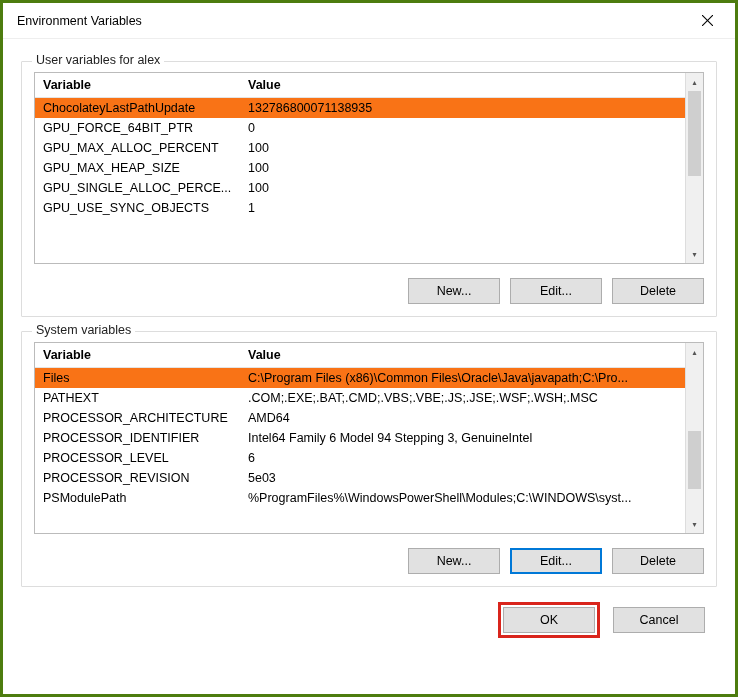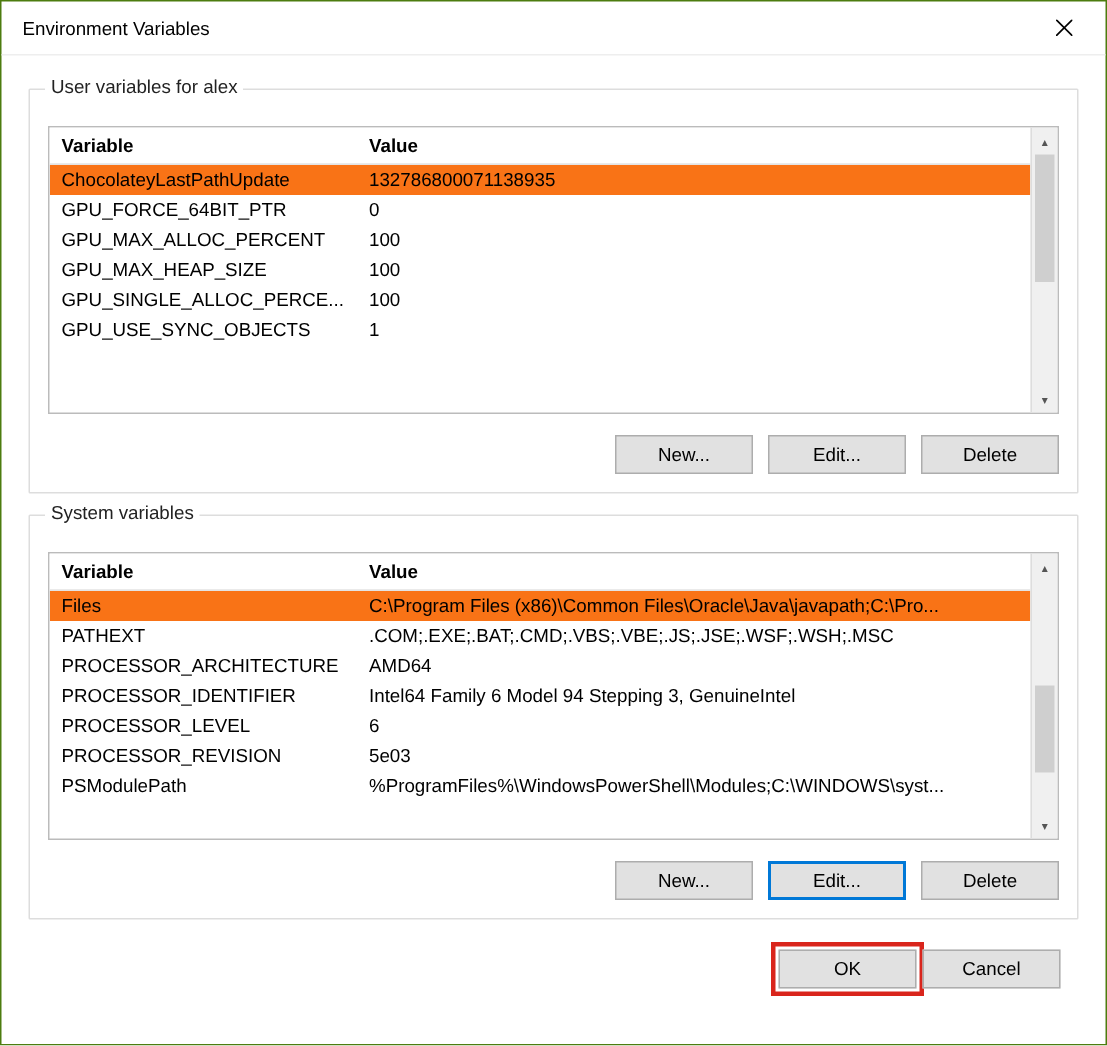--- a/index.html
+++ b/index.html
@@ -5,21 +5,21 @@
     * { box-sizing: border-box; margin: 0; padding: 0; }
     body {
       font-family: "Segoe UI", Tahoma, sans-serif;
       font-size: 12px;
       background: #fff;
       color: #000;
     }
     .window {
       width: 738px;
       height: 697px;
-      border: 1px solid #4d7c0f;
+      border: 3px solid #4d7c0f;
       display: flex;
       flex-direction: column;
       background: #fff;
     }
     .titlebar {
       height: 36px;
       display: flex;
       align-items: center;
       justify-content: space-between;
       padding: 0 8px 0 14px;
@@ -42,21 +42,21 @@
     .close-x svg { width: 11px; height: 11px; }
     .body {
       flex: 1;
       padding: 10px 18px 14px 18px;
       display: flex;
       flex-direction: column;
     }
     .groupbox {
       border: 1px solid #ddd;
       border-radius: 1px;
-      padding: 24px 12px 12px 12px;
+      padding: 10px 12px 12px 12px;
       margin-top: 12px;
       position: relative;
       margin-bottom: 2px;
     }
     .groupbox-label {
       position: absolute;
       top: -9px;
       left: 10px;
       background: #fff;
       padding: 0 4px;
@@ -131,21 +131,21 @@
     .button-row {
       display: flex;
       justify-content: flex-end;
       gap: 10px;
       margin-top: 14px;
       align-items: center;
     }
     .button-row-bottom {
       display: flex;
       justify-content: flex-end;
-      gap: 4px;
+      gap: 18px;
       margin-top: 18px;
       padding-right: 12px;
     }
     .btn {
       min-width: 92px;
       height: 26px;
       background: #e1e1e1;
       border: 1px solid #adadad;
       font-size: 12.5px;
       font-family: inherit;

